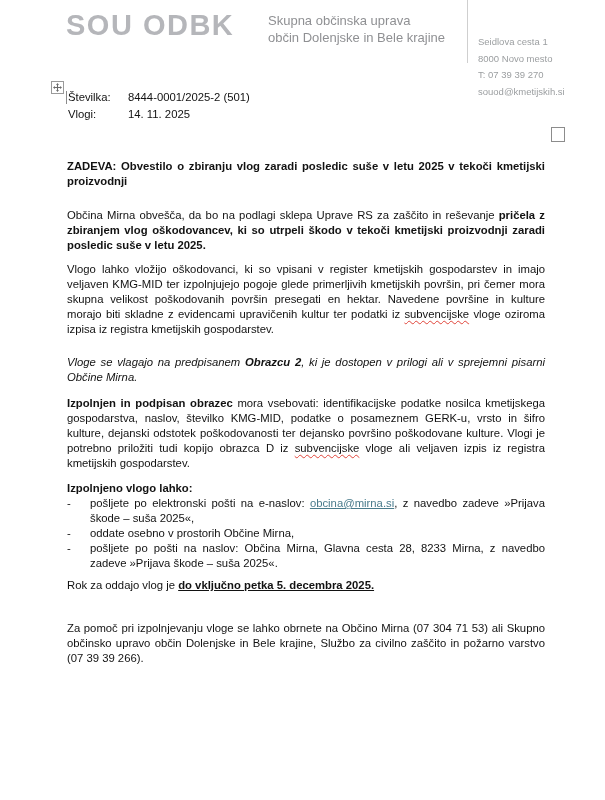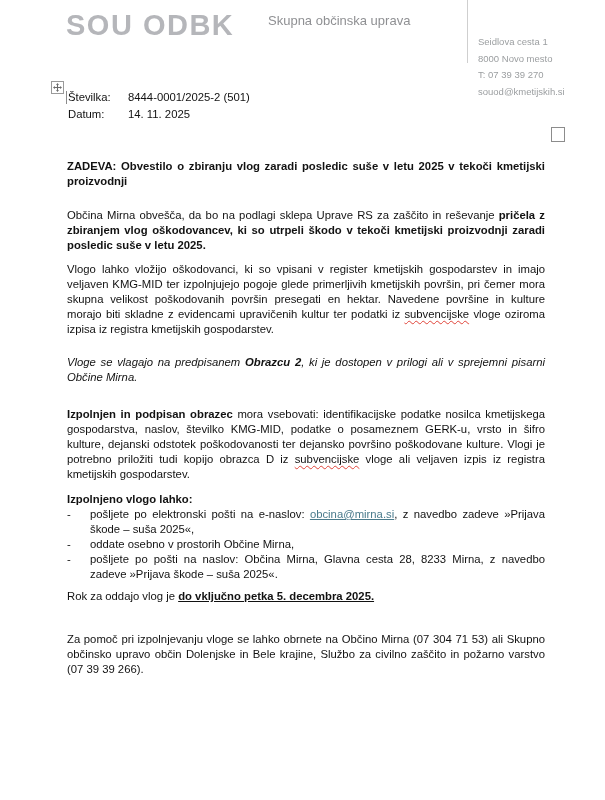--- a/index.html
+++ b/index.html
@@ -29,21 +29,21 @@
   .meta { position:absolute; left:68px; top:89px; font-size:11.3px; line-height:17px; color:#121212; }
   .meta-row { display:flex; }
   .meta-label { width:60px; }
   
   .body { position:absolute; left:67px; top:159px; width:478px; font-size:11.3px; line-height:15px; }
   .body p { text-align:justify; }
   .subject { font-weight:bold; }
   .p-notice { margin-top:19px; }
   .p-elig { margin-top:9px; }
   .p-form { margin-top:18px;font-style:italic; }
-  .p-contents { margin-top:22px; }
+  .p-contents { margin-top:11px; }
   .sub-heading { margin-top:10px; font-weight:bold; text-align:left; }
   .list-item { display:flex; }
   .list-marker { flex:0 0 23px; }
   .list-text { flex:1; text-align:justify; }
   .deadline { margin-top:7px; text-align:left; }
   .deadline-strong { font-weight:bold; text-decoration:underline; }
   .p-help { margin-top:28px; }
   .signature { margin-top:24px; margin-left:240px; white-space:nowrap; text-align:left; }
   .bold { font-weight:bold; }
   .squiggly {
@@ -53,20 +53,21 @@
   .email-link { color:#4a7b8c; text-decoration:underline; cursor:pointer; }
 </style>
 </head>
 <body>
 
 <div class="page">
 
   <div class="logo">SOU ODBK</div>
   <div class="logo-sub">
     <div>Skupna občinska uprava</div>
+    <div>občin Dolenjske in Bele krajine</div>
   </div>
   <div class="head-divider"></div>
   <div class="contact">
     <div>Seidlova cesta 1</div>
     <div>8000 Novo mesto</div>
     <div>T: 07 39 39 270</div>
     <div>souod@kmetijskih.si</div>
   </div>
 
   <div class="move-handle">
@@ -76,21 +77,21 @@
   </div>
   <div class="cursor-mark"></div>
   <div class="placeholder-box"></div>
 
   <div class="meta">
     <div class="meta-row">
       <span class="meta-label">Številka:</span>
       <span>8444-0001/2025-2 (501)</span>
     </div>
     <div class="meta-row">
-      <span class="meta-label">Datum:</span>
+      <span class="meta-label">Vlogi:</span>
       <span>14. 11. 2025</span>
     </div>
   </div>
 
   <main class="body">
 
     <p class="subject">ZADEVA: Obvestilo o zbiranju vlog zaradi posledic suše v letu 2025 v tekoči kmetijski proizvodnji</p>
 
     <p class="p-notice"><span>Občina Mirna obvešča, da bo na podlagi sklepa Uprave RS za zaščito in reševanje </span><span class="bold">pričela z zbiranjem vlog oškodovancev, ki so utrpeli škodo v tekoči kmetijski proizvodnji zaradi posledic suše v letu 2025.</span></p>
 

